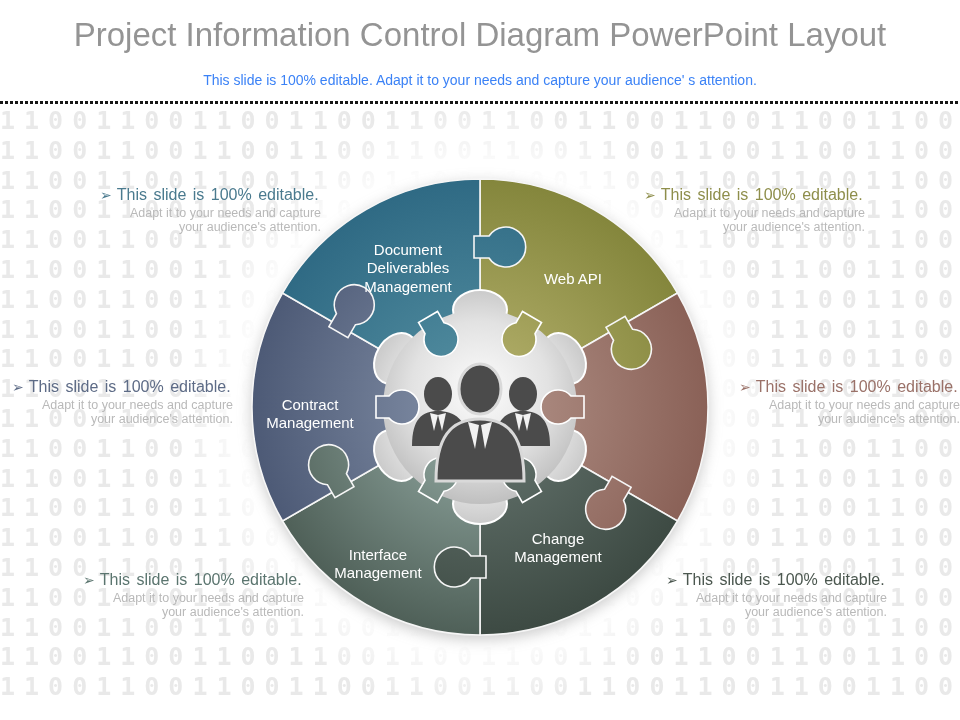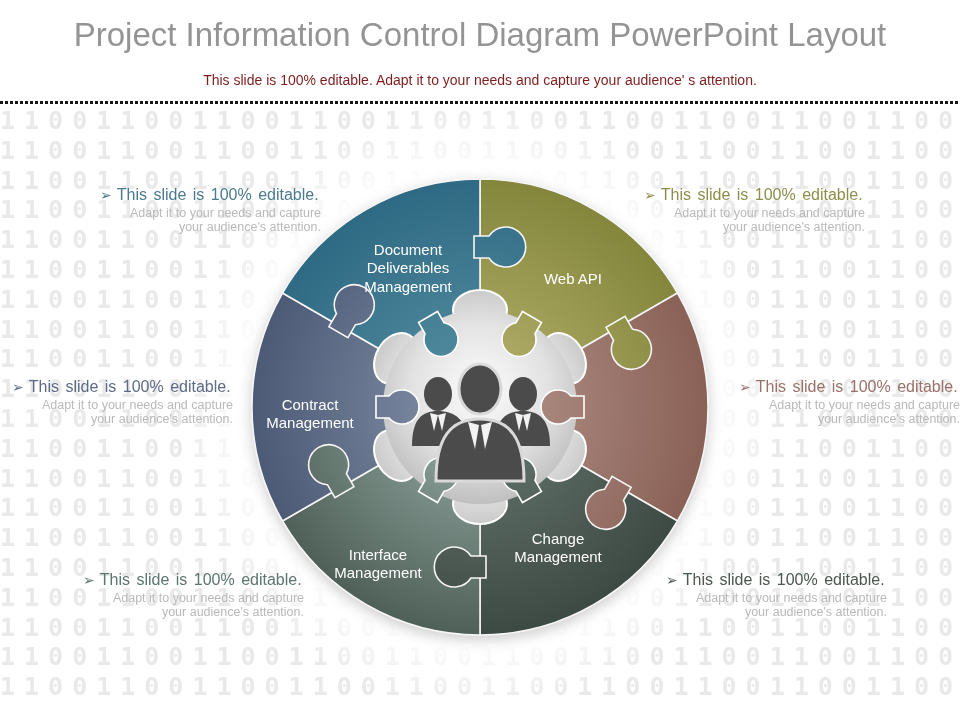--- a/index.html
+++ b/index.html
@@ -20,21 +20,21 @@
     color:#e9e9e9;user-select:none;
   }
   
   .slide-title{
     position:absolute;left:0;top:16px;width:960px;
     text-align:center;font-size:33px;color:#949494;z-index:3;
     letter-spacing:0px;
   }
   .slide-subtitle{
     position:absolute;left:0;top:72px;width:960px;
-    text-align:center;font-size:14px;color:#7f1d1d;z-index:3;
+    text-align:center;font-size:14px;color:#3b82f6;z-index:3;
   }
   .dotted-divider{
     position:absolute;left:0;top:101px;width:960px;height:3px;z-index:3;
     background:repeating-linear-gradient(90deg,#161616 0 3px,transparent 3px 5px);
   }
   
   .diagram-halo{
     position:absolute;left:175px;top:102px;width:610px;height:610px;z-index:1;
     background:radial-gradient(circle closest-side,#ffffff 0%,#ffffff 76%,rgba(255,255,255,0) 100%);
   }

